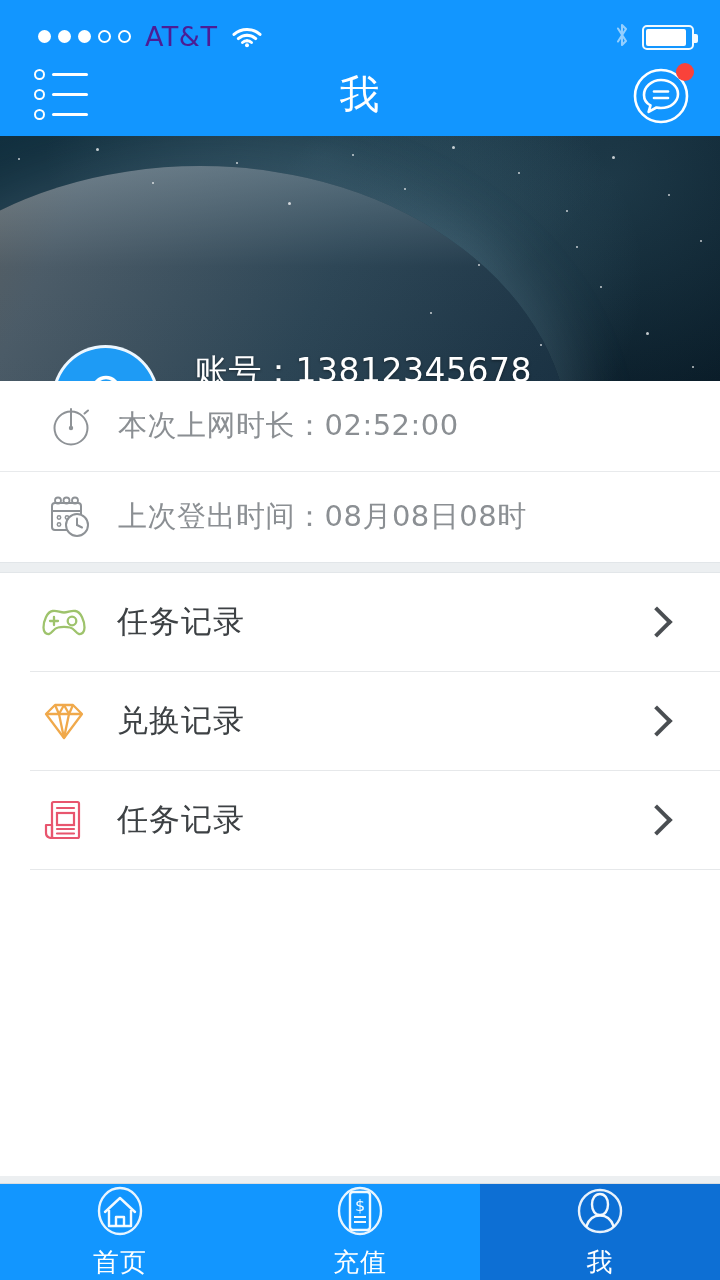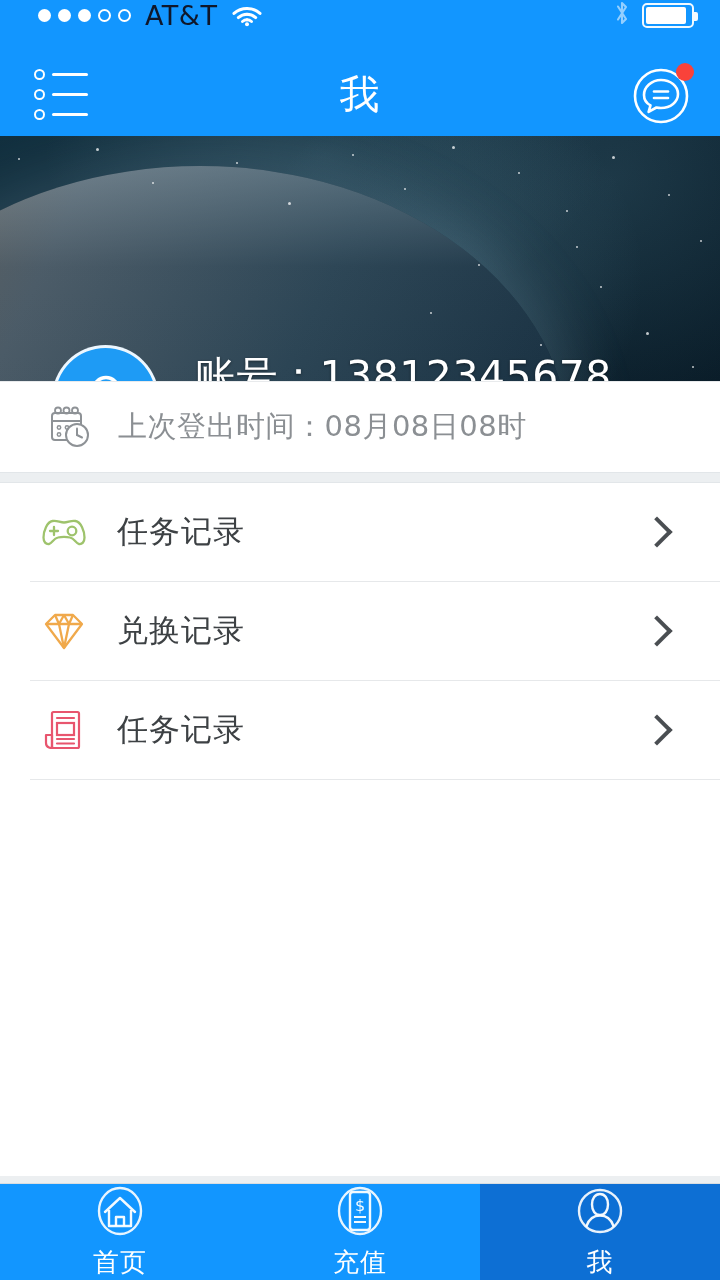--- a/index.html
+++ b/index.html
@@ -17,22 +17,22 @@
     overflow: hidden;
     background: #ffffff;
   }
 
   
   .statusbar {
     position: relative;
     height: 52px;
     background: #1296ff;
     display: flex;
-    align-items: flex-start;
-    color: #0f172a;
+    align-items: flex-end;
+    color: #4c1d95;
   }
   .sb-left {
     display: flex;
     align-items: center;
     margin-left: 38px;
     gap: 9px;
   }
   .dots { display: flex; align-items: center; gap: 7px; }
   .dot {
     width: 13px; height: 13px; border-radius: 50%;
@@ -189,21 +189,21 @@
     align-items: center;
     justify-content: center;
     cursor: pointer;
   }
   .banner .info {
     position: absolute;
     left: 195px; top: 213px;
     color: #ffffff;
   }
   .acct {
-    font-size: 41px;
+    font-size: 33px;
     letter-spacing: 0.5px;
     text-shadow: 0 1px 3px rgba(0,0,0,0.45);
   }
 
   
   .card { background: #ffffff; }
   .inforow {
     height: 90px;
     display: flex;
     align-items: center;
@@ -395,20 +395,32 @@
     </div>
 
     <div class="info">
       <div class="acct">账号：13812345678</div>
 
     </div>
   </div>
 
   <div class="card">
 
+    <div class="inforow">
+      <span class="ic">
+        <svg width="50" height="50" viewBox="0 0 50 50">
+          <circle cx="25" cy="27" r="16.5" fill="none" stroke="#8e9296" stroke-width="2"></circle>
+          <line x1="25" y1="8" x2="25" y2="14" stroke="#8e9296" stroke-width="2" stroke-linecap="round"></line>
+          <line x1="25" y1="14" x2="25" y2="27" stroke="#8e9296" stroke-width="2" stroke-linecap="round"></line>
+          <circle cx="25" cy="27" r="2.2" fill="#8e9296"></circle>
+          <line x1="38.5" y1="12.5" x2="42" y2="9.5" stroke="#8e9296" stroke-width="2" stroke-linecap="round"></line>
+        </svg>
+      </span>
+      <span class="txt">本次上网时长：02:52:00</span>
+    </div>
 
     <div class="thin-sep"></div>
 
     <div class="inforow">
       <span class="ic">
         <svg width="50" height="50" viewBox="0 0 50 50">
           <rect x="6" y="11" width="29" height="27" rx="3" fill="none" stroke="#8e9296" stroke-width="2"></rect>
           <line x1="6" y1="19" x2="35" y2="19" stroke="#8e9296" stroke-width="2"></line>
           <circle cx="12" cy="8.5" r="3" fill="none" stroke="#8e9296" stroke-width="1.8"></circle>
           <circle cx="20.5" cy="8.5" r="3" fill="none" stroke="#8e9296" stroke-width="1.8"></circle>

